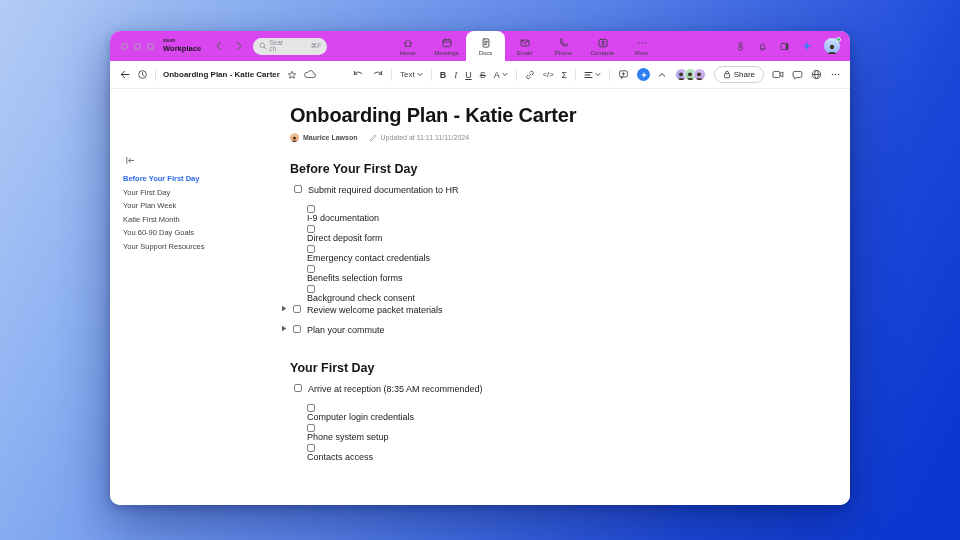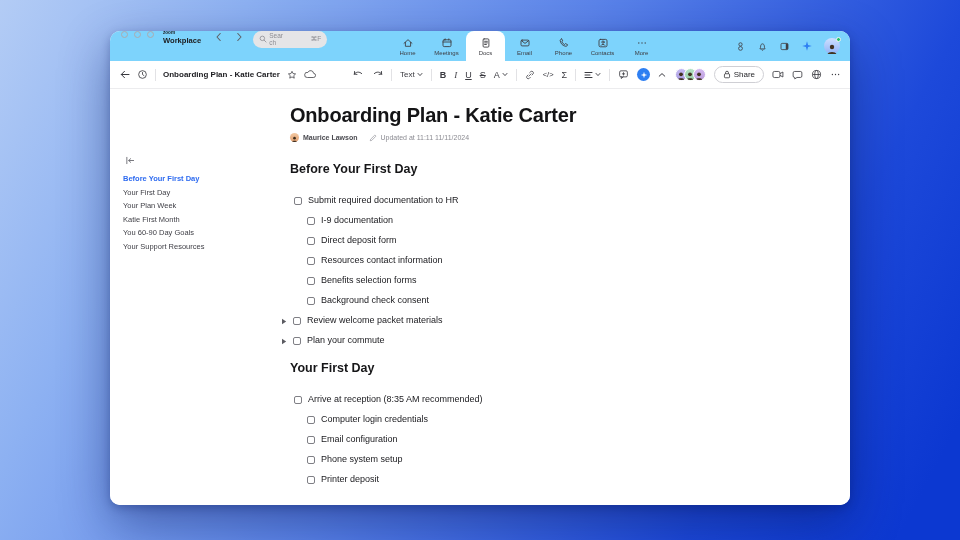--- a/index.html
+++ b/index.html
@@ -8,21 +8,21 @@
     font-family:"Liberation Sans","DejaVu Sans",sans-serif;
     background:linear-gradient(118deg,#b3ccf5 0%,#8db1f2 20%,#5b84ea 48%,#1d49da 78%,#0c38d1 95%);
     position:relative;
   }
   .window {
     position:absolute; left:110px; top:31px; width:740px; height:474px;
     background:#fff; border-radius:10px; overflow:hidden;
     box-shadow:0 18px 50px rgba(5,20,90,.45),0 3px 10px rgba(5,20,90,.28);
   }
   
-  .titlebar { height:30px; background:#7dd3fc; position:relative; display:flex; }
+  .titlebar { height:30px; background:#d946ef; position:relative; display:flex; align-items:center; }
   .lights { display:flex; gap:6px; margin-left:11px; }
   .light { width:7px; height:7px; border-radius:50%; border:1px solid #ababae; background:transparent; }
   .logo { margin-left:9px; line-height:1; color:#1c1c1e; }
   .logo .z { font-size:4.6px; font-weight:700; display:block; margin-bottom:1px; }
   .logo .w { font-size:7.6px; font-weight:700; display:block; }
   .navchevrons { display:flex; gap:10px; margin-left:13px; }
   .chev-btn { width:10px; height:12px; display:flex; align-items:center; justify-content:center; cursor:default; }
   .searchpill { margin-left:9px; width:74px; height:17px; background:#e5e5e7; border-radius:9px;
     display:flex; align-items:flex-start; padding:2px 6px 0 6px; color:#8d8d93; }
   .search-text { font-size:6.5px; line-height:6.8px; width:14px; word-break:break-all; }
@@ -61,23 +61,23 @@
   .outline-item.active { color:#2e6bf0; font-weight:700; }
   .doc { position:absolute; left:180px; top:0; width:450px; }
   .doc-title { margin-top:15px; font-size:20px; font-weight:700; color:#141416; letter-spacing:-.2px; }
   .byline { display:flex; align-items:center; margin-top:6px; font-size:7px; color:#8b8b92; }
   .byline .author-avatar { width:9px; height:9px; border-radius:50%; background:linear-gradient(180deg,#f3c8a2,#e0a070); margin-right:4px; overflow:hidden; display:flex; align-items:flex-end; justify-content:center; }
   .byline .author { font-weight:700; color:#4a4a50; margin-right:12px; }
   .byline .upd { display:flex; align-items:center; gap:3px; }
   .sec-h { font-size:12.5px; font-weight:700; color:#161618; margin:0 0 9px 0; }
   .sec1 { margin-top:20px; }
   .sec2 { margin-top:16px; }
-  .rowlist .row { height:20px; display:flex; align-items:flex-end; }
+  .rowlist .row { height:20px; display:flex; align-items:flex-start; }
   .row.lvl1 { padding-left:4px; }
-  .row.lvl2 { padding-left:17px; }
+  .row.lvl2 { padding-left:17px;flex-direction:column; }
   .expander { width:12px; margin-left:-13px; display:flex; align-items:center; justify-content:flex-start; }
   .checkbox { width:8px; height:8px; border:1px solid #7f7f85; border-radius:2px; margin-right:6px; flex:none; background:#fff; cursor:default; }
   .row-label { font-size:9px; color:#202024; white-space:nowrap; }
   svg { display:block; }
 </style>
 </head>
 <body>
 
 <div class="window">
 
@@ -403,21 +403,21 @@
             <div class="row lvl2">
               <span class="checkbox"></span>
               <span class="row-label">I-9 documentation</span>
             </div>
             <div class="row lvl2">
               <span class="checkbox"></span>
               <span class="row-label">Direct deposit form</span>
             </div>
             <div class="row lvl2">
               <span class="checkbox"></span>
-              <span class="row-label">Resources contact information</span>
+              <span class="row-label">Emergency contact credentials</span>
             </div>
             <div class="row lvl2">
               <span class="checkbox"></span>
               <span class="row-label">Benefits selection forms</span>
             </div>
             <div class="row lvl2">
               <span class="checkbox"></span>
               <span class="row-label">Background check consent</span>
             </div>
             <div class="row lvl1">
@@ -444,28 +444,24 @@
             <div class="row lvl1">
               <span class="checkbox"></span>
               <span class="row-label">Arrive at reception (8:35 AM recommended)</span>
             </div>
             <div class="row lvl2">
               <span class="checkbox"></span>
               <span class="row-label">Computer login credentials</span>
             </div>
             <div class="row lvl2">
               <span class="checkbox"></span>
-              <span class="row-label">Email configuration</span>
-            </div>
-            <div class="row lvl2">
-              <span class="checkbox"></span>
               <span class="row-label">Phone system setup</span>
             </div>
             <div class="row lvl2">
               <span class="checkbox"></span>
-              <span class="row-label">Printer deposit</span>
+              <span class="row-label">Contacts access</span>
             </div>
           </div>
         </div>
     </div>
 
   </div>
 </div>
 
 </body></html>

